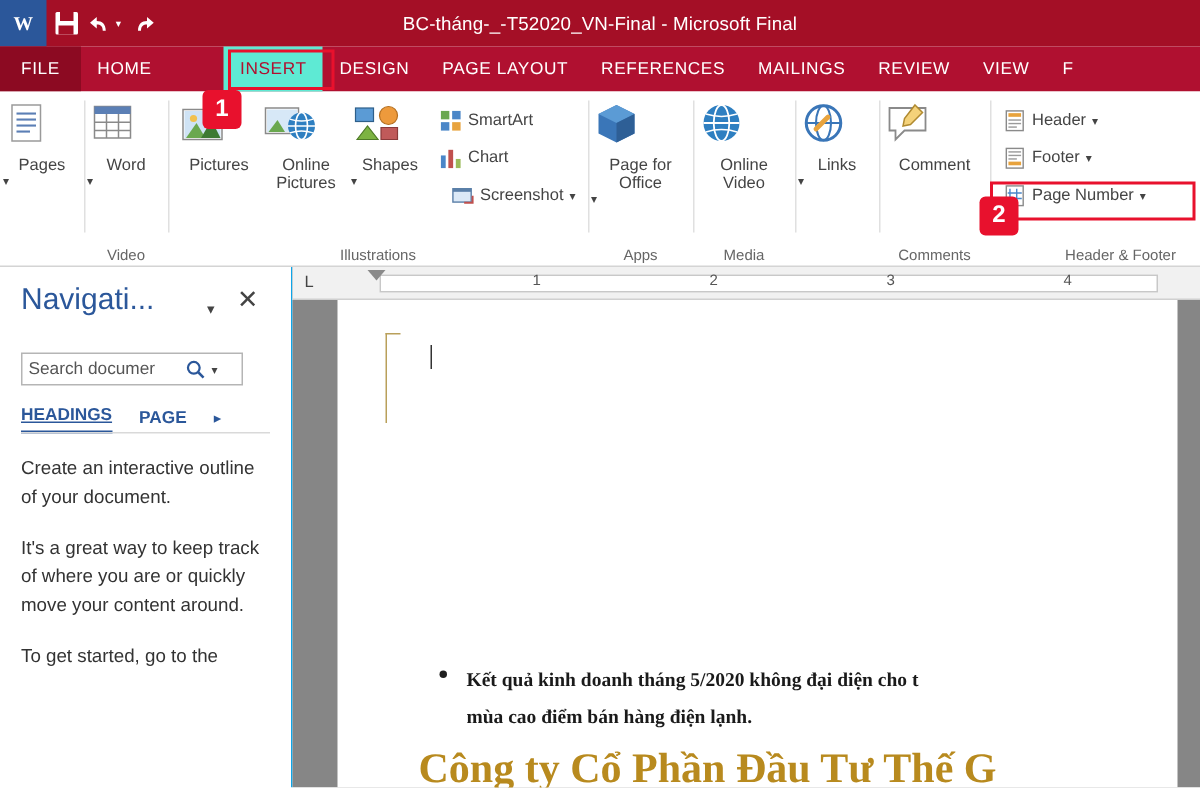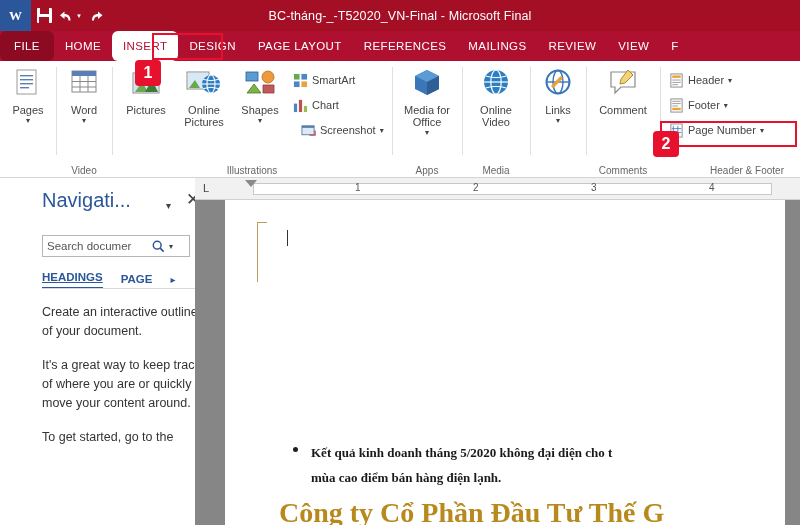--- a/index.html
+++ b/index.html
@@ -54,25 +54,24 @@
   .tabrow {
     position: absolute; top: 31px; left: 0; width: 800px; height: 30px;
     background: #b01030;
     display: flex; align-items: flex-end;
   }
   .tab {
     height: 30px; padding: 0 11px;
     display: flex; align-items: center; justify-content: center;
     color: #ffffff; font-size: 11.5px; letter-spacing: 0.4px;
     white-space: nowrap;
-    border-radius: 6px;
   }
   .tab.file { background: #8c0a22; padding: 0 14px; }
   .tab.active {
-    background: #ffffff; color: #444444; position: relative; z-index: 5;
+    background: #5eead4; color: #444444; position: relative; z-index: 5; margin-left: 37px;
   }
   .tab.active .tab-inner { color: #b01030; }
 
   
   .hl-insert {
     position: absolute; left: 152px; top: 33px; width: 71px; height: 27px;
     border: 2.5px solid #e8112d; z-index: 30; pointer-events: none;
   }
 
   
@@ -85,21 +84,21 @@
     display: flex; flex-direction: column; align-items: center;
   }
   .group-sep {
     position: absolute; top: 6px; width: 1px; height: 88px; background: #e0e0e0;
   }
   .group-label {
     position: absolute; bottom: 1px; width: 100%; text-align: center;
     font-size: 10px; color: #666666;
   }
   .bigbtn {
-    display: flex; flex-direction: column; align-items: center; justify-content: flex-start;
+    display: flex; flex-direction: column; justify-content: flex-start;
     padding-top: 6px; width: 100%;
   }
   .bigbtn .lbl {
     font-size: 11px; color: #444444; text-align: center; line-height: 12px;
     margin-top: 3px;
   }
   .caret { font-size: 8px; color: #444; line-height: 7px; margin-top: 1px; }
 
   
   .ico { display: block; }
@@ -123,21 +122,21 @@
 
   
   .hl-pagenum {
     position: absolute; left: 660px; top: 121px; width: 137px; height: 26px;
     border: 2.5px solid #e8112d; z-index: 30; pointer-events: none;
   }
 
   
   .navpane {
     position: absolute; left: 0; top: 178px; width: 195px; height: 347px;
-    background: #ffffff; border-right: 1px solid #0ea5e9; margin-left: 28px;
+    background: #ffffff; border-right: 1px solid #0ea5e9;
   }
   .nav-title {
     position: absolute; left: 14px; top: 11px;
     font-size: 20px; color: #2b579a; font-weight: normal;
   }
   .nav-dd {
     position: absolute; left: 138px; top: 22px; font-size: 10px; color: #444;
   }
   .nav-close {
     position: absolute; left: 158px; top: 13px; font-size: 17px; color: #444;
@@ -401,21 +400,21 @@
     <div class="group-sep" style="left:392px;"></div>
 
     <div class="group" style="left:394px; width:66px;">
       <div class="bigbtn">
         <svg width="34" height="34" viewBox="0 0 34 34" class="ico">
           <path d="M17 3 L29 9 L29 22 L17 28 L5 22 L5 9 Z" fill="#3a76b8"></path>
           <path d="M17 3 L29 9 L17 15 L5 9 Z" fill="#5b9bd5"></path>
           <path d="M17 15 L29 9 L29 22 L17 28 Z" fill="#2e5f96"></path>
         </svg>
         <span class="lbl">
-          <span>Media for</span><br>
+          <span>Page for</span><br>
           <span>Office</span>
         </span>
         <span class="caret">▾</span>
       </div>
       <div class="group-label">Apps</div>
     </div>
     <div class="group-sep" style="left:462px;"></div>
 
     <div class="group" style="left:464px; width:64px;">
       <div class="bigbtn">

